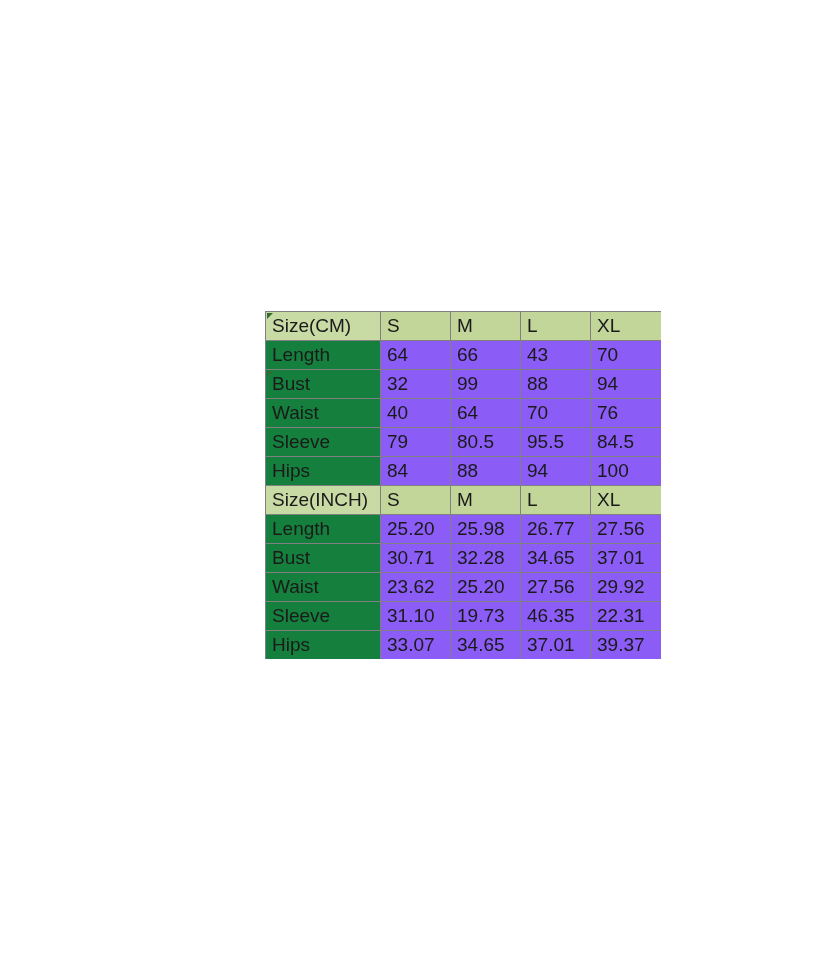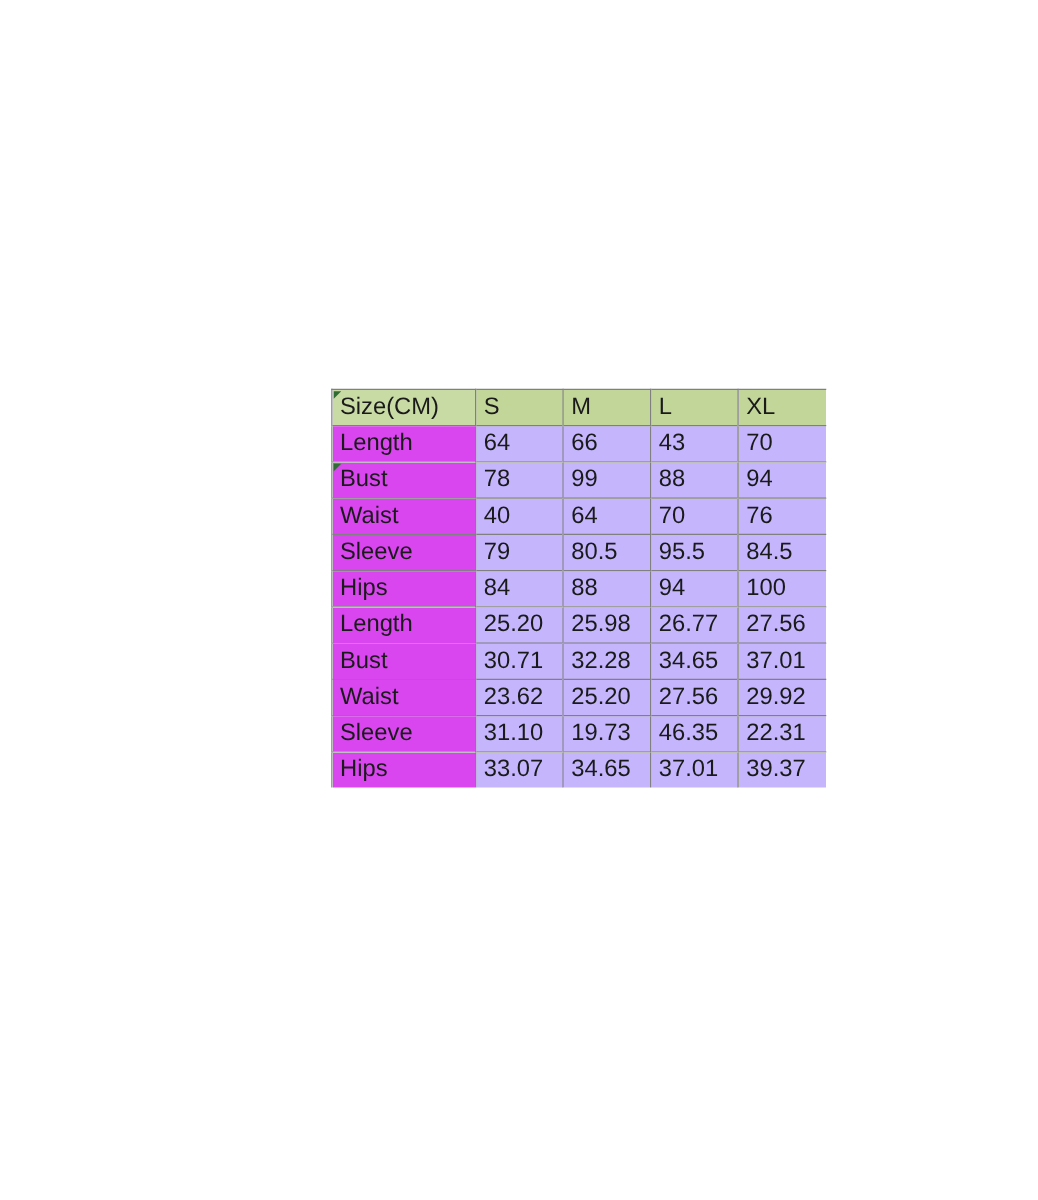--- a/index.html
+++ b/index.html
@@ -46,27 +46,27 @@
     border-left: none;
     vertical-align: middle;
     white-space: nowrap;
     line-height: 28px;
     overflow: hidden;
   }
 
   
   #size-chart td.label {
     border-left: 1px solid #808080;
-    background: #d946ef;
+    background: #15803d;
     position: relative;
   }
 
   
   #size-chart td.value {
-    background: #c4b5fd;
+    background: #8b5cf6;
   }
 
   
   #size-chart tr.head-row td {
     background: #c2d69a;
   }
   #size-chart tr.head-row td.label {
     background: #c9dba5;
   }
 
@@ -116,21 +116,21 @@
         </tr>
         <tr>
           <td class="label">Length</td>
           <td class="value">64</td>
           <td class="value">66</td>
           <td class="value">43</td>
           <td class="value last-col">70</td>
         </tr>
         <tr>
           <td class="label">Bust<span class="comment-marker"></span></td>
-          <td class="value">78</td>
+          <td class="value">32</td>
           <td class="value">99</td>
           <td class="value">88</td>
           <td class="value last-col">94</td>
         </tr>
         <tr>
           <td class="label">Waist</td>
           <td class="value">40</td>
           <td class="value">64</td>
           <td class="value">70</td>
           <td class="value last-col">76</td>
@@ -141,20 +141,27 @@
           <td class="value">80.5</td>
           <td class="value">95.5</td>
           <td class="value last-col">84.5</td>
         </tr>
         <tr>
           <td class="label">Hips</td>
           <td class="value">84</td>
           <td class="value">88</td>
           <td class="value">94</td>
           <td class="value last-col">100</td>
+        </tr>
+        <tr class="head-row">
+          <td class="label">Size(INCH)</td>
+          <td class="value">S</td>
+          <td class="value">M</td>
+          <td class="value">L</td>
+          <td class="value last-col">XL</td>
         </tr>
         <tr>
           <td class="label">Length</td>
           <td class="value">25.20</td>
           <td class="value">25.98</td>
           <td class="value">26.77</td>
           <td class="value last-col">27.56</td>
         </tr>
         <tr>
           <td class="label">Bust</td>

